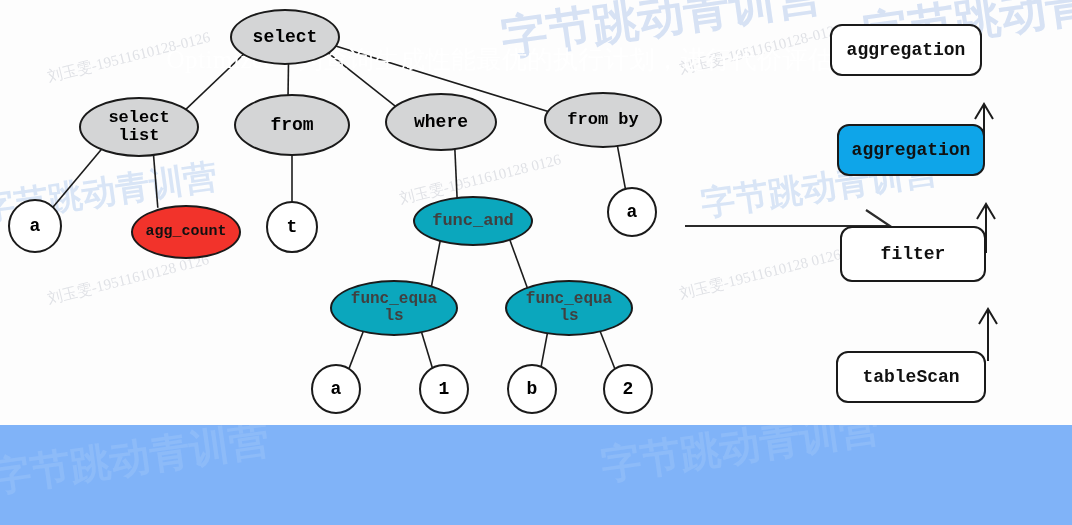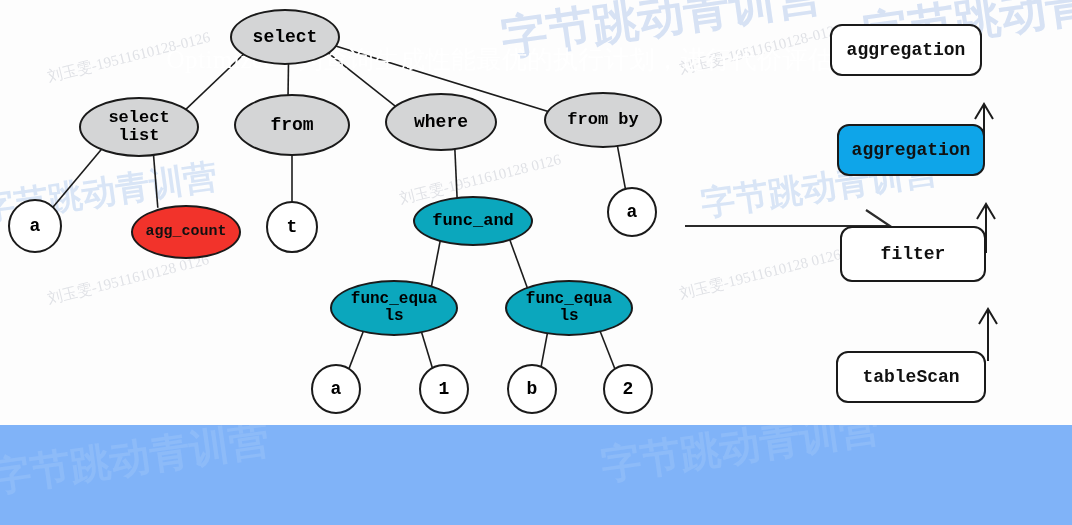--- a/index.html
+++ b/index.html
@@ -96,21 +96,21 @@
     box-sizing: border-box;
     font-family: "Liberation Mono", monospace;
     font-weight: bold;
     color: #000000;
     line-height: 1.05;
     z-index: 3;
   }
   .node.gray  { background: #d4d5d6; }
   .node.white { background: #ffffff; }
   .node.red   { background: #f2332b; color: #111111; }
-  .node.teal  { background: #0ba7bd; color: #000000; justify-content: center; }
+  .node.teal  { background: #0ba7bd; color: #404040; justify-content: center; }
 
   
   .plan-box {
     position: absolute;
     display: flex;
     align-items: center;
     justify-content: center;
     border: 2px solid #1a1a1a;
     border-radius: 12px;
     box-sizing: border-box;

